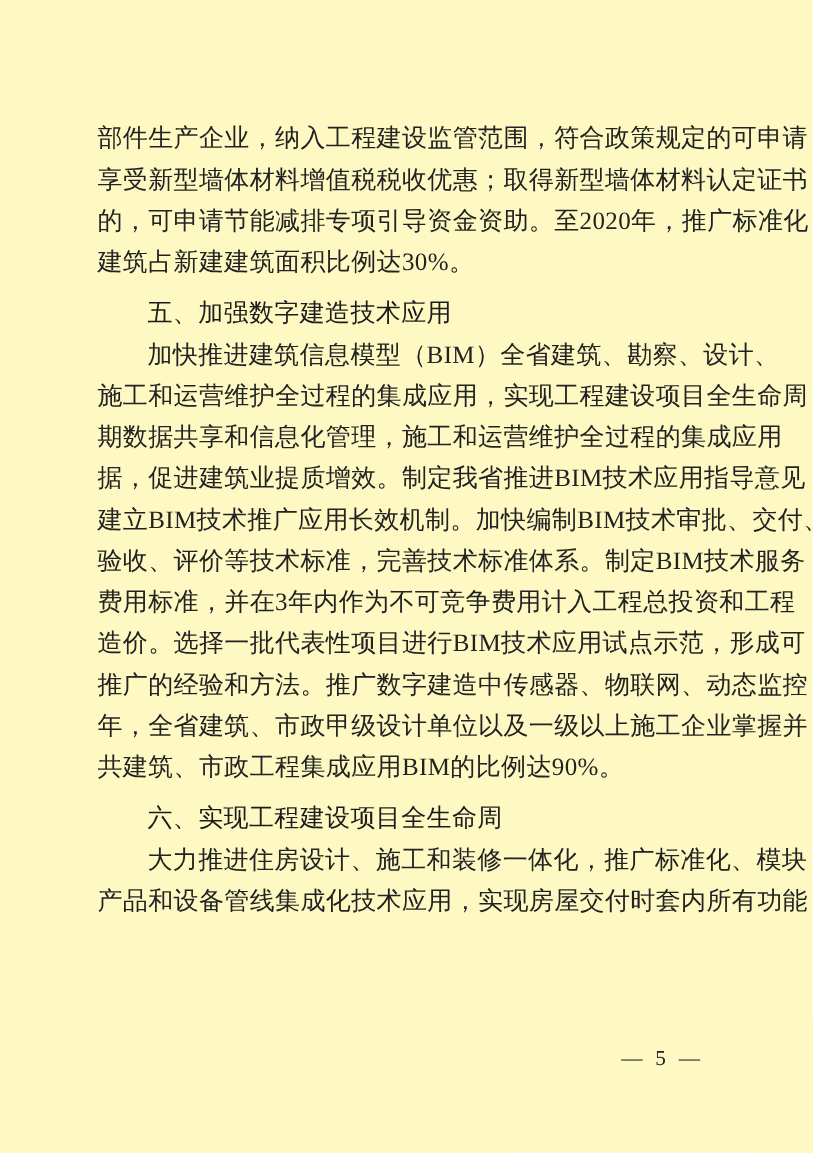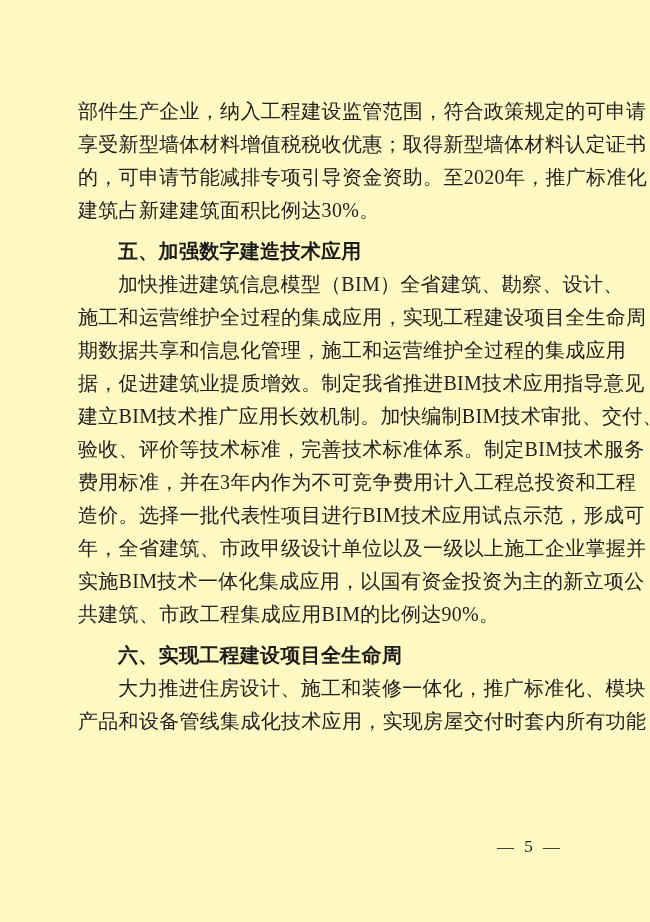--- a/index.html
+++ b/index.html
@@ -34,21 +34,21 @@
   }
   .line.end {
     text-align-last: left;
     white-space: normal;
   }
   .line.indent {
     text-indent: 40px;
   }
   .line.heading {
     font-family: "Liberation Sans", sans-serif;
-    font-weight: 700;
+    font-weight: 400;
     text-align-last: left;
     padding-left: 40px;
     margin-top: 8px;
     color: #1b1b1b;
   }
   .page-number {
     position: absolute;
     top: 836px;
     right: 87px;
     font-size: 17px;
@@ -72,22 +72,22 @@
     <div class="line heading">五、加强数字建造技术应用</div>
 
     <div class="line indent">加快推进建筑信息模型（BIM）全省建筑、勘察、设计、</div>
     <div class="line">施工和运营维护全过程的集成应用，实现工程建设项目全生命周</div>
     <div class="line">期数据共享和信息化管理，施工和运营维护全过程的集成应用</div>
     <div class="line">据，促进建筑业提质增效。制定我省推进BIM技术应用指导意见，</div>
     <div class="line">建立BIM技术推广应用长效机制。加快编制BIM技术审批、交付、</div>
     <div class="line">验收、评价等技术标准，完善技术标准体系。制定BIM技术服务</div>
     <div class="line">费用标准，并在3年内作为不可竞争费用计入工程总投资和工程</div>
     <div class="line">造价。选择一批代表性项目进行BIM技术应用试点示范，形成可</div>
+    <div class="line">推广的经验和方法。推广数字建造中传感器、物联网、动态监控</div>
     <div class="line">年，全省建筑、市政甲级设计单位以及一级以上施工企业掌握并</div>
-    <div class="line">实施BIM技术一体化集成应用，以国有资金投资为主的新立项公</div>
     <div class="line end">共建筑、市政工程集成应用BIM的比例达90%。</div>
 
     <div class="line heading">六、实现工程建设项目全生命周</div>
 
     <div class="line indent">大力推进住房设计、施工和装修一体化，推广标准化、模块</div>
     <div class="line">产品和设备管线集成化技术应用，实现房屋交付时套内所有功能</div>
 
   </div>
 
   <div class="page-number">— 5 —</div>

